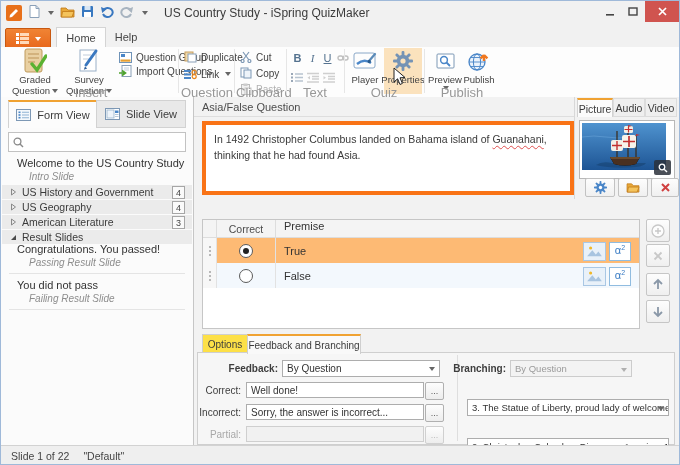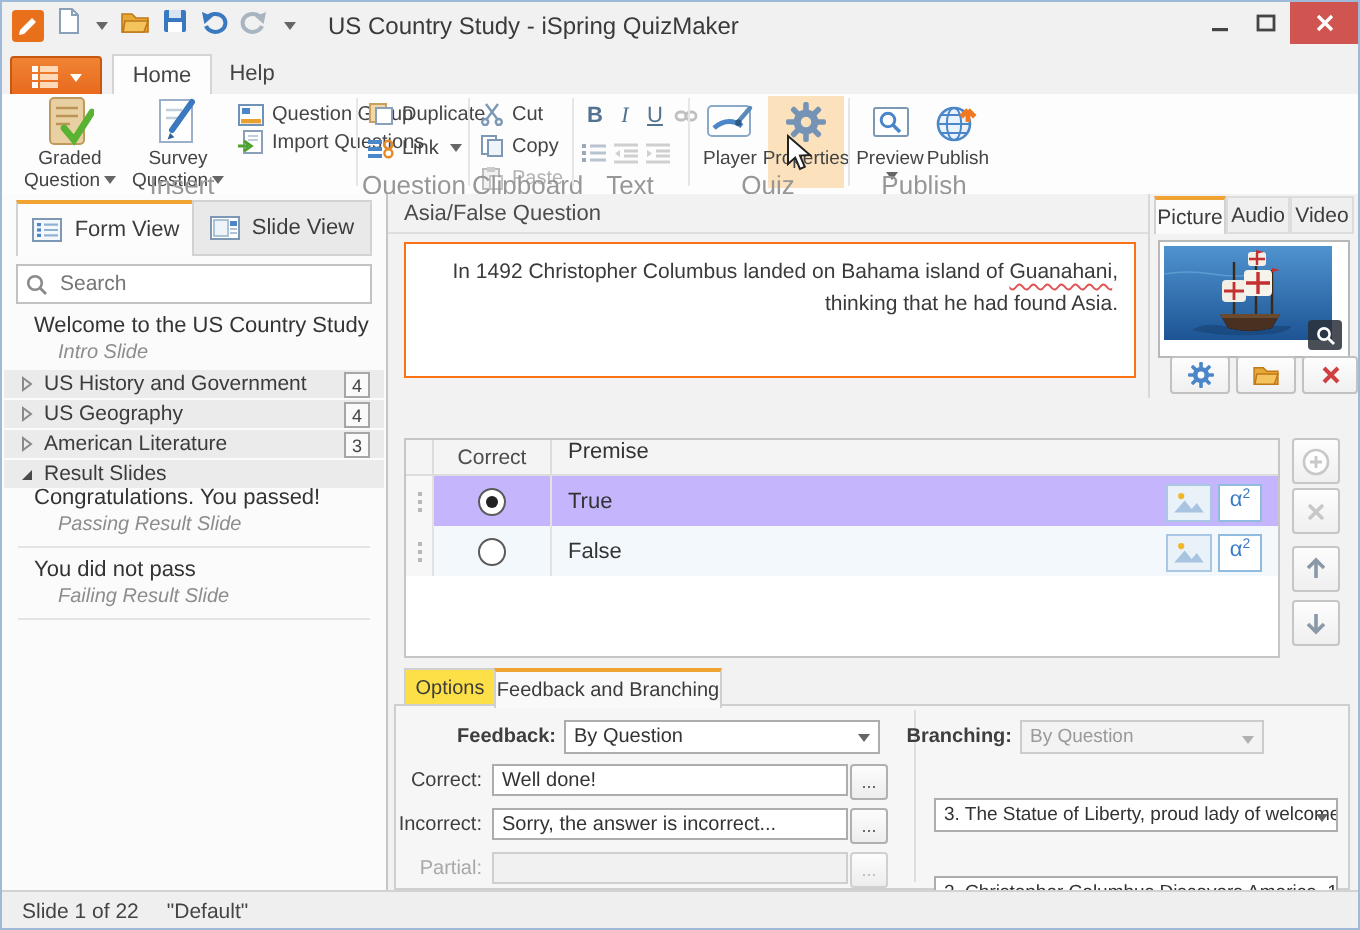--- a/index.html
+++ b/index.html
@@ -41,21 +41,21 @@
   .search{left:7px;top:35px;width:176px;height:18px;background:#fff;border:1px solid #c2c2c2;display:flex;align-items:center;}
   .search input{border:none;outline:none;flex:1;font-size:10.5px;font-family:"Liberation Sans",sans-serif;color:#444;background:transparent;}
   .slide-title{font-size:11px;color:#333;white-space:nowrap;}
   .slide-sub{font-size:10px;font-style:italic;color:#8d8d8d;white-space:nowrap;}
   .grow{left:1px;width:190px;height:14px;background:#ebebeb;display:flex;align-items:center;font-size:10.5px;color:#3b3b3b;}
   .badge{position:absolute;right:7px;top:1px;width:11px;height:11px;background:#fafafa;border:1px solid #a6a6a6;font-size:9px;color:#444;display:flex;align-items:center;justify-content:center;}
   .sep{left:8px;width:176px;height:1px;background:#e4e4e4;}
   
   .main-bg{left:193px;top:96px;width:485px;height:348px;background:#f2f2f2;}
   .sechdr{font-size:11px;color:#4c4c4c;display:flex;align-items:center;border-bottom:1px solid #dedede;}
-  .qbox{left:201px;top:120px;width:348px;height:54px;background:#fff;border:1px solid #f97316;padding:6px 8px;font-size:10.5px;color:#3a3a3a;line-height:1.55;text-align:right;}
+  .qbox{left:201px;top:120px;width:348px;height:54px;background:#fff;border:4px solid #f97316;padding:6px 8px;font-size:10.5px;color:#3a3a3a;line-height:1.55;}
   .sq{text-decoration:underline;text-decoration-style:wavy;text-decoration-color:#e05050;text-decoration-thickness:1px;text-underline-offset:2px;}
   
   .mtab{top:1px;height:17px;display:flex;align-items:center;justify-content:center;font-size:10.5px;color:#3c3c3c;}
   .mtab.active{background:#fbfbfb;border:1px solid #d2d2d2;border-bottom:none;border-top:2px solid #f0a232;}
   .mtab.inactive{background:#efefef;border:1px solid #dcdcdc;}
   .pframe{left:578px;top:119px;width:90px;height:53px;background:#fff;border:1px solid #b8b8b8;padding:2px;}
   .mag{position:absolute;right:3px;bottom:3px;width:17px;height:15px;background:rgba(42,48,58,.85);border-radius:2px;display:flex;align-items:center;justify-content:center;}
   .mbtn{top:177px;height:17px;background:linear-gradient(#fdfdfd,#f0f0f0);border:1px solid #c2c2c2;border-radius:2px;display:flex;align-items:center;justify-content:center;}
   
   .apanel{left:201px;top:218px;width:436px;height:108px;background:#fff;border:1px solid #c6c6c6;}
@@ -382,21 +382,20 @@
           <path d="M10 6.5 H13.5 M10 8.5 H13.5" stroke="#b0c2d4" stroke-width=".9"></path>
         </svg>
       <span>Slide View</span>
     </div>
 
     <div class="abs search">
       <svg style="margin:0 4px;" width="11" height="11" viewBox="0 0 11 11">
           <circle cx="4.5" cy="4.5" r="3.4" fill="none" stroke="#8a8a8a" stroke-width="1.3"></circle>
           <path d="M7 7 L10 10" stroke="#8a8a8a" stroke-width="1.4"></path>
         </svg>
-      <input type="text" placeholder="Search" style="">
     </div>
 
     <div class="abs slide-title" style="left:16px;top:60px;">Welcome to the US Country Study</div>
     <div class="abs slide-sub" style="left:28px;top:74px;">Intro Slide</div>
 
     <div class="abs grow" style="top:88px;">
       <svg style="margin:0 5px 0 8px;" width="7" height="8" viewBox="0 0 7 8">
           <path d="M1.5 1 L5.5 4 L1.5 7 Z" fill="none" stroke="#8a8a8a"></path>
         </svg>
       <span>US History and Government</span>
@@ -506,21 +505,21 @@
       </svg>
   </div>
 
 
   <div class="abs apanel">
     <div class="ahdr">
       <div class="hcell"></div>
       <div class="ccell">Correct</div>
       <div class="pcell">Premise</div>
     </div>
-    <div class="arow" style="background:#c4b5fd;">
+    <div class="arow" style="background:#fdba74;">
       <div class="hcell">
           <span class="dotsv"></span>
         </div>
       <div class="ccell">
           <span class="radio sel"></span>
         </div>
       <div class="pcell">True</div>
       <div class="rowico" style="position:absolute;right:33px;top:4px;">
         <svg width="17" height="13" viewBox="0 0 19 15">
             <path d="M1 13 L7 6 L11 11 L14 7.5 L18 13 Z" fill="#a8c4e0"></path>

